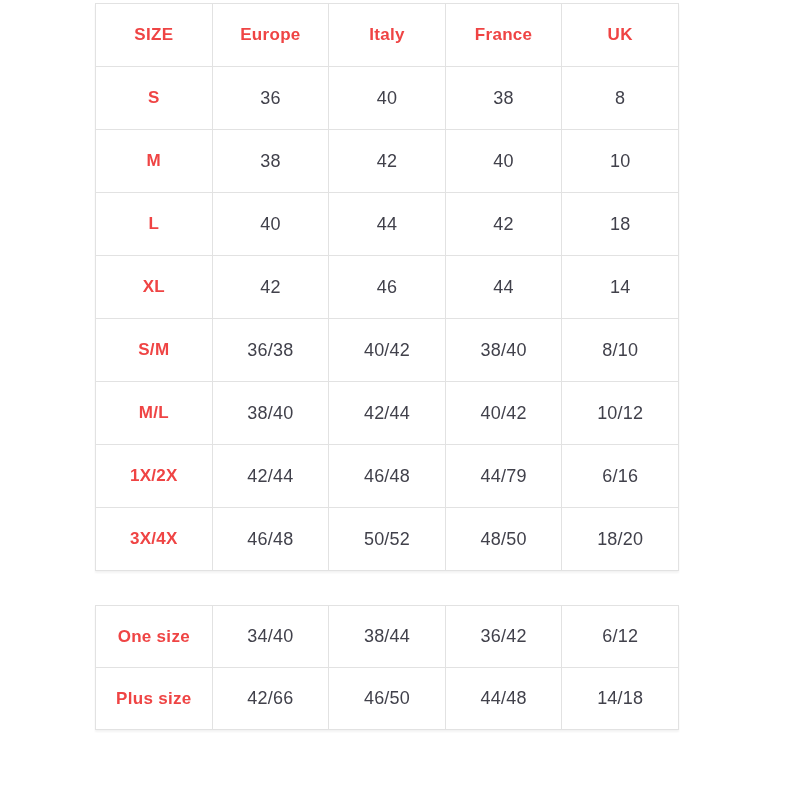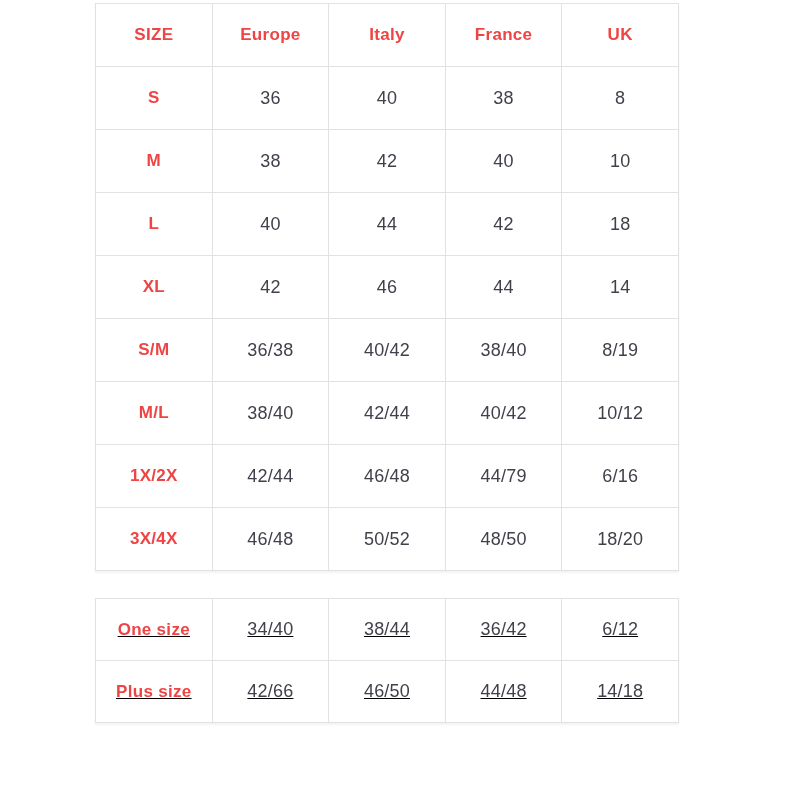--- a/index.html
+++ b/index.html
@@ -44,21 +44,21 @@
     font-size: 17px;
     color: #ef4444;
     letter-spacing: 0.3px;
   }
   td.value-cell {
     font-weight: 400;
     font-size: 18px;
     color: #41414b;
     letter-spacing: 0.2px;
   }
-  .special-table { margin-top: 27px; text-decoration: underline; }
+  .special-table { margin-top: 34px; }
 </style>
 </head>
 <body>
 
 <div class="page">
   <div class="tables-wrap">
 
     <table class="main-table">
       <thead>
           <tr>
@@ -96,21 +96,21 @@
             <td class="value-cell">42</td>
             <td class="value-cell">46</td>
             <td class="value-cell">44</td>
             <td class="value-cell">14</td>
           </tr>
           <tr>
             <th class="size-cell">S/M</th>
             <td class="value-cell">36/38</td>
             <td class="value-cell">40/42</td>
             <td class="value-cell">38/40</td>
-            <td class="value-cell">8/19</td>
+            <td class="value-cell">8/10</td>
           </tr>
           <tr>
             <th class="size-cell">M/L</th>
             <td class="value-cell">38/40</td>
             <td class="value-cell">42/44</td>
             <td class="value-cell">40/42</td>
             <td class="value-cell">10/12</td>
           </tr>
           <tr>
             <th class="size-cell">1X/2X</th>

